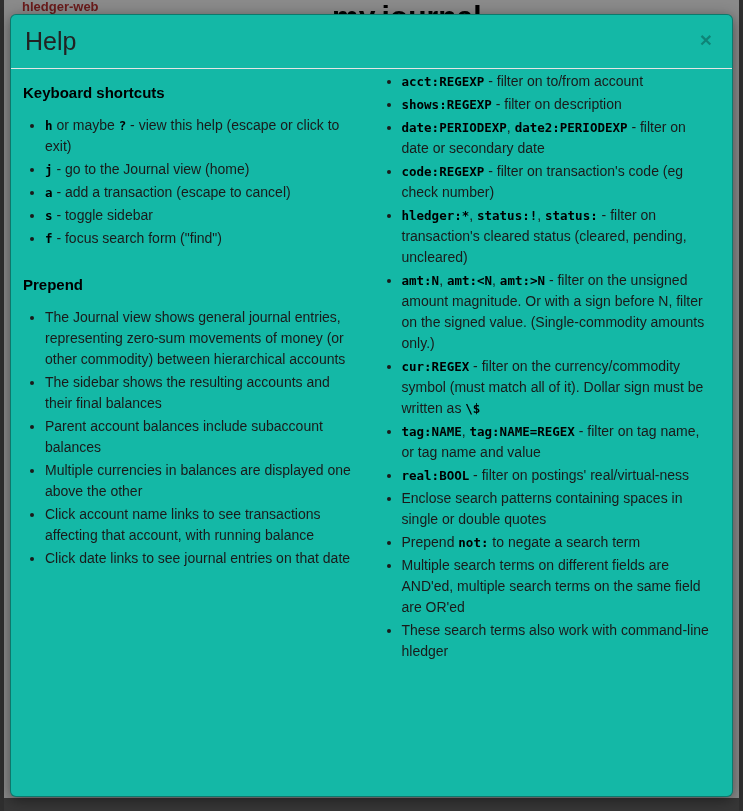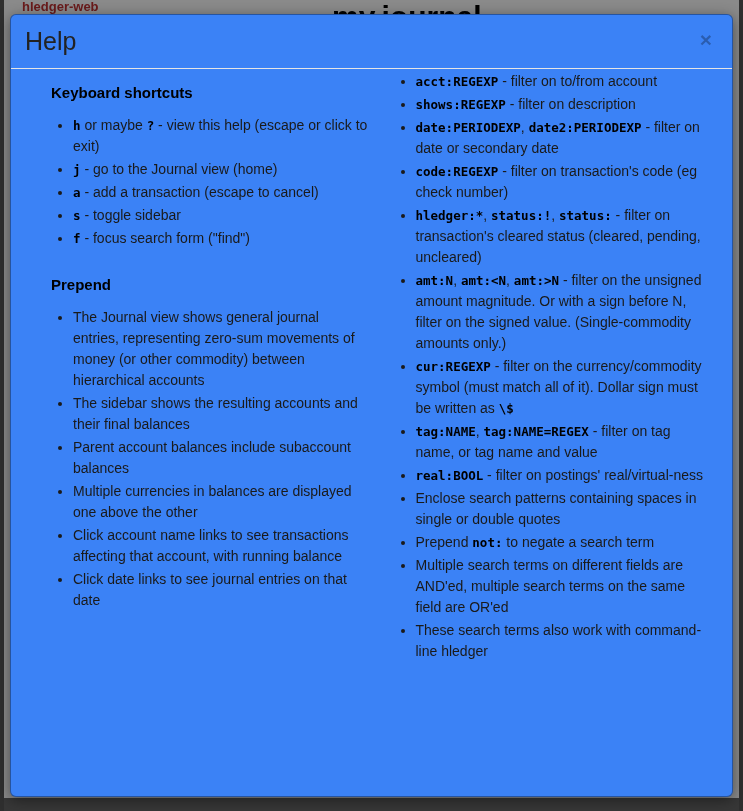--- a/index.html
+++ b/index.html
@@ -24,34 +24,34 @@
   }
   .page-bottom {
     position: absolute; left: 0; right: 0; bottom: 0; height: 13px; background: #666;
   }
 
   .overlay { position: absolute; inset: 0; background: rgba(0,0,0,0.46); }
 
   
   .modal {
     position: absolute; top: 14px; left: 10px; width: 723px; height: 783px;
-    background: #3b82f6; border: 1px solid rgba(0,0,0,0.35); border-radius: 6px;
+    background: #14b8a6; border: 1px solid rgba(0,0,0,0.35); border-radius: 6px;
     box-shadow: 0 3px 14px rgba(0,0,0,0.45); overflow: hidden;
   }
   .modal-header {
     position: relative; padding: 13px 20px 12px 14px; border-bottom: 1px solid #e5e5e5;
   }
   .modal-title { margin: 0; font-size: 25px; font-weight: 500; color: #222; line-height: 1.1; }
   .close {
     position: absolute; top: 12px; right: 14px; background: none; border: 0; padding: 2px 6px;
     font-size: 21px; font-weight: bold; line-height: 1; color: #000; opacity: 0.28;
     cursor: pointer; font-family: inherit;
   }
 
-  .modal-body { display: flex; padding: 2px 22px 16px 12px; color: #1a1a1a; margin-left: 28px; }
+  .modal-body { display: flex; padding: 2px 22px 16px 12px; color: #1a1a1a; }
   .col { flex: 1 1 0; min-width: 0; }
   .col + .col { margin-left: 26px; }
 
   .col h4 { font-size: 15px; font-weight: bold; color: #000; margin: 13px 0 14px; }
   .col h4.later { margin-top: 27px; }
 
   .col ul { margin: 0; padding-left: 22px; }
   .col li { margin: 0 0 2px; font-size: 14px; line-height: 1.5; color: #1a1a1a; }
   .col li code {
     font-family: "DejaVu Sans Mono", monospace; font-weight: bold;
@@ -95,21 +95,21 @@
         </ul>
     </div>
     <div class="col">
       <ul>
           <li><code>acct:REGEXP</code><span> - filter on to/from account</span></li>
           <li><code>shows:REGEXP</code><span> - filter on description</span></li>
           <li><code>date:PERIODEXP</code><span>, </span><code>date2:PERIODEXP</code><span> - filter on date or secondary date</span></li>
           <li><code>code:REGEXP</code><span> - filter on transaction's code (eg check number)</span></li>
           <li><code>hledger:*</code><span>, </span><code>status:!</code><span>, </span><code>status:</code><span> - filter on transaction's cleared status (cleared, pending, uncleared)</span></li>
           <li><code>amt:N</code><span>, </span><code>amt:&lt;N</code><span>, </span><code>amt:&gt;N</code><span> - filter on the unsigned amount magnitude. Or with a sign before N, filter on the signed value. (Single-commodity amounts only.)</span></li>
-          <li><code>cur:REGEXP</code><span> - filter on the currency/commodity symbol (must match all of it). Dollar sign must be written as </span><code>\$</code></li>
+          <li><code>cur:REGEX</code><span> - filter on the currency/commodity symbol (must match all of it). Dollar sign must be written as </span><code>\$</code></li>
           <li><code>tag:NAME</code><span>, </span><code>tag:NAME=REGEX</code><span> - filter on tag name, or tag name and value</span></li>
           <li><code>real:BOOL</code><span> - filter on postings' real/virtual-ness</span></li>
           <li><span>Enclose search patterns containing spaces in single or double quotes</span></li>
           <li><span>Prepend </span><code>not:</code><span> to negate a search term</span></li>
           <li><span>Multiple search terms on different fields are AND'ed, multiple search terms on the same field are OR'ed</span></li>
           <li><span>These search terms also work with command-line hledger</span></li>
         </ul>
     </div>
   </div>
 </div>

